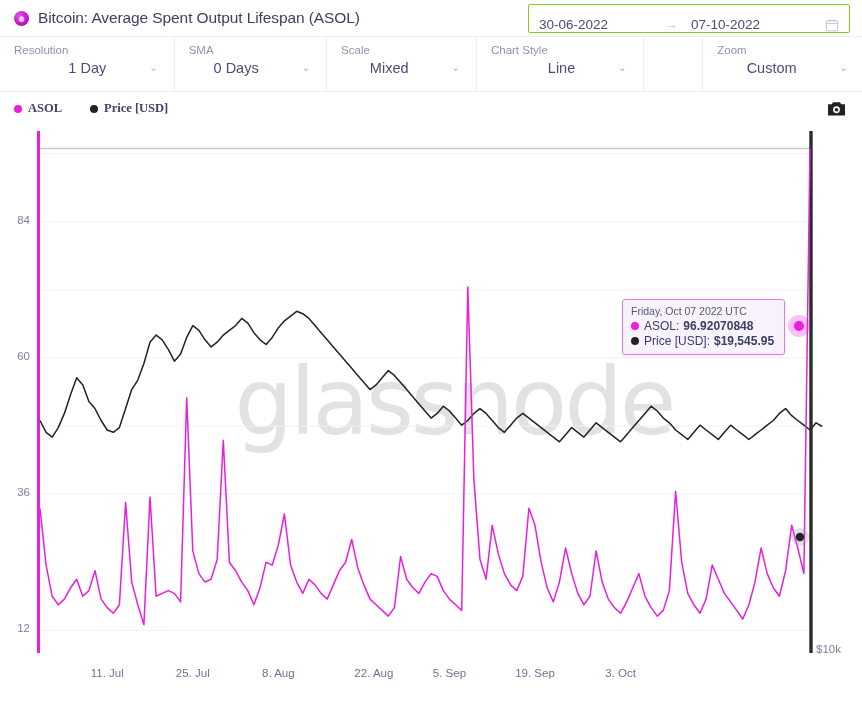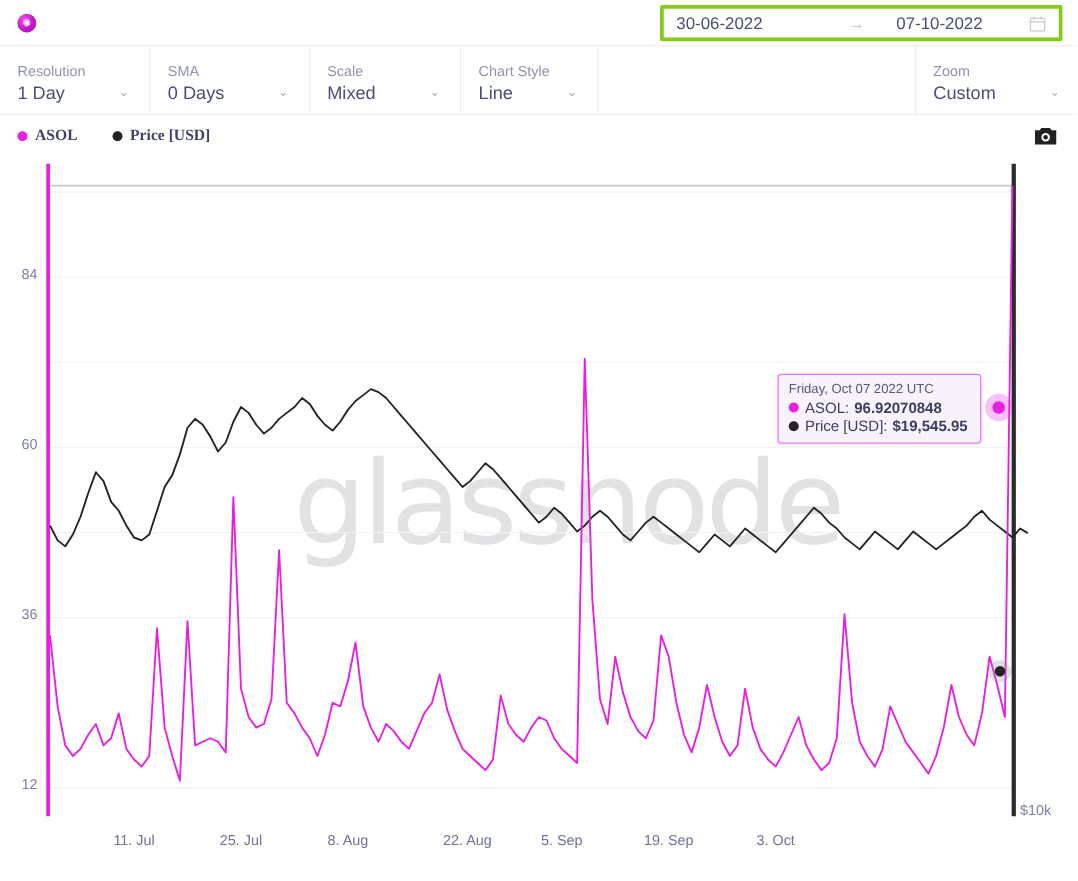--- a/index.html
+++ b/index.html
@@ -33,45 +33,44 @@
   .title {
     font-size: 15.5px;
     color: #3d3f63;
     letter-spacing: -0.1px;
     white-space: nowrap;
   }
   .daterange {
     position: absolute;
     right: 12px; top: 4px;
     width: 322px; height: 29px;
-    border: 3px solid #84cc16;
+    border: 1px solid #84cc16;
     border-radius: 2px;
-    display: flex; align-items: center;
+    display: flex; align-items: flex-end;
     padding: 0 10px;
     background: #fff;
-    gap: 12px;
   }
   .daterange .dt {
     font-size: 13.5px; color: #4a4d75;
   }
   .daterange .dt.start { width: 112px; }
   .daterange .arrow { color: #b9bcd0; font-size: 13px; width: 40px; text-align: center; }
   .daterange .dt.end { flex: 1; }
   .cal-icon { width: 14px; height: 14px; opacity: .55; flex:0 0 auto; }
   
   .toolbar {
     height: 55px;
     display: flex;
     align-items: stretch;
     border-bottom: 1px solid #eceef5;
     position: relative;
   }
   .tb-group {
     padding: 7px 16px 0 14px;
-    display: flex; flex-direction: column; justify-content: center;
+    display: flex; flex-direction: row; justify-content: center;
     border-right: 1px solid #eceef5;
     min-width: 70px;
   }
   .tb-group.last { border-right: none; }
   .tb-label {
     font-size: 11.5px; color: #8f93ae; margin-bottom: 3px; white-space: nowrap;
   }
   .tb-value {
     font-size: 14.5px; color: #4a4d78; display: flex; align-items: center; white-space: nowrap; gap: 36px;
   }
@@ -151,20 +150,21 @@
   .tt-name { margin-right: 4px; }
   .tt-val { font-weight: bold; }
 </style>
 </head>
 <body>
 
 <div class="header">
   <div class="logo-badge">
     <span>◉</span>
   </div>
+  <div class="title">Bitcoin: Average Spent Output Lifespan (ASOL)</div>
 
   <div class="daterange">
     <div class="dt start">30-06-2022</div>
     <div class="arrow">→</div>
     <div class="dt end">07-10-2022</div>
     <svg class="cal-icon" viewBox="0 0 16 16">
       <rect x="1.5" y="3" width="13" height="11.5" rx="1.2" fill="none" stroke="#9a9db4" stroke-width="1.2"></rect>
       <line x1="1.5" y1="6.3" x2="14.5" y2="6.3" stroke="#9a9db4" stroke-width="1.2"></line>
       <line x1="4.8" y1="1.6" x2="4.8" y2="4.2" stroke="#9a9db4" stroke-width="1.2"></line>
       <line x1="11.2" y1="1.6" x2="11.2" y2="4.2" stroke="#9a9db4" stroke-width="1.2"></line>

